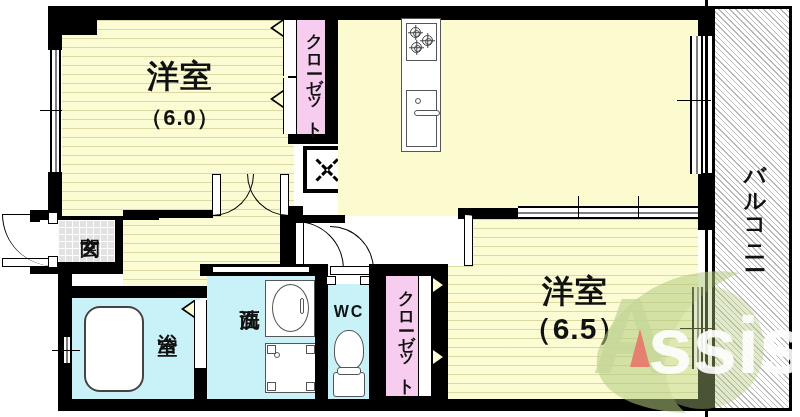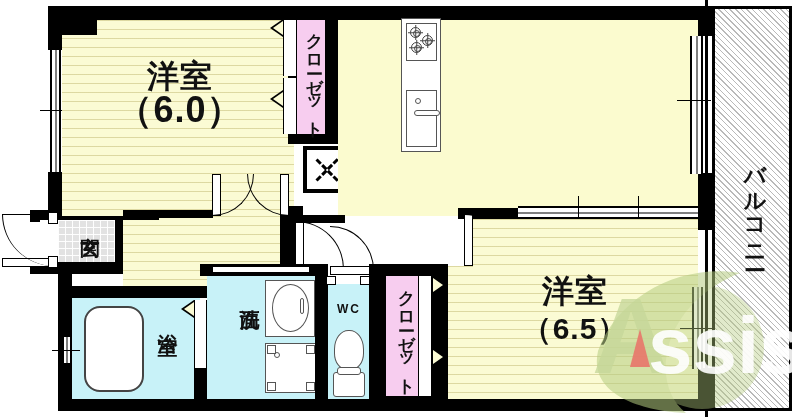--- a/index.html
+++ b/index.html
@@ -52,21 +52,21 @@
 
   
   .tri-r{width:0;height:0;border-top:9px solid transparent;border-bottom:9px solid transparent;border-left:13px solid #000;}
   .tri-l{width:0;height:0;border-top:9px solid transparent;border-bottom:9px solid transparent;border-right:13px solid #000;}
   .tri-r-in{width:0;height:0;border-top:7px solid transparent;border-bottom:7px solid transparent;border-left:10px solid #fbfbd4;}
   .tri-l-in{width:0;height:0;border-top:7px solid transparent;border-bottom:7px solid transparent;border-right:10px solid #fbfbd4;}
 
   
   .lbl{color:#111;font-weight:700;letter-spacing:1px;text-align:center;line-height:1.22;white-space:pre;}
   .lbl-ldk{font-size:30px;letter-spacing:4px;}
-  .lbl-wc{font-size:12px;font-weight:700;letter-spacing:2px;}
+  .lbl-wc{font-size:16px;font-weight:700;letter-spacing:2px;}
   .vert{writing-mode:vertical-rl;text-orientation:upright;letter-spacing:2px;}
 
   
   .fix{background:#fff;border:1.5px solid #555;}
   .tub{background:#fff;border:2px solid #444;border-radius:16px;}
   .sinkoval{background:#fff;border:1.5px solid #555;border-radius:50%;}
   .toiletbowl{background:#fff;border:1.5px solid #555;border-radius:48% 48% 42% 42%;}
   .burner{border:1.5px solid #444;border-radius:50%;background:#fff;}
   .burner:before,.burner:after{content:"";position:absolute;background:#444;}
   .burner:before{left:50%;top:-3px;bottom:-3px;width:1.5px;transform:translateX(-50%);}
@@ -120,21 +120,21 @@
 
   <div class="abs wall" style="left:58px;top:399px;width:654px;height:12px;"></div>
 
   <div class="abs wall" style="left:690px;top:6px;width:22px;height:30px;"></div>
   <div class="abs wall" style="left:698px;top:173px;width:14px;height:57px;"></div>
   <div class="abs wall" style="left:698px;top:368px;width:14px;height:43px;"></div>
 
   <div class="abs room-floor" style="left:62px;top:20px;width:232px;height:196px;"></div>
   <div class="abs wall" style="left:62px;top:20px;width:35px;height:15px;"></div>
   <div class="abs lbl" style="left:100px;top:57px;width:160px;font-size:32px;">洋室</div>
-  <div class="abs lbl" style="left:95px;top:88px;width:170px;font-size:36px;">（6.0）</div>
+  <div class="abs lbl" style="left:95px;top:105px;width:170px;font-size:22px;">（6.0）</div>
 
   <div class="abs wall" style="left:288px;top:6px;width:50px;height:138px;"></div>
   <div class="abs closet" style="left:297px;top:20px;width:28px;height:114px;"></div>
   <div class="abs lbl vert" style="left:300px;top:22px;width:24px;font-size:17px;">クローゼット</div>
 
   <div class="abs" style="left:283px;top:20px;width:14px;height:56px;background:#fff;border-left:1.5px solid #000;border-right:1.5px solid #000;"></div>
   <div class="abs" style="left:283px;top:78px;width:14px;height:56px;background:#fff;border-left:1.5px solid #000;border-right:1.5px solid #000;"></div>
   <div class="abs tri-l" style="left:270px;top:19px;"></div>
   <div class="abs tri-l-in" style="left:273px;top:21px;"></div>
   <div class="abs tri-l" style="left:270px;top:90px;"></div>

